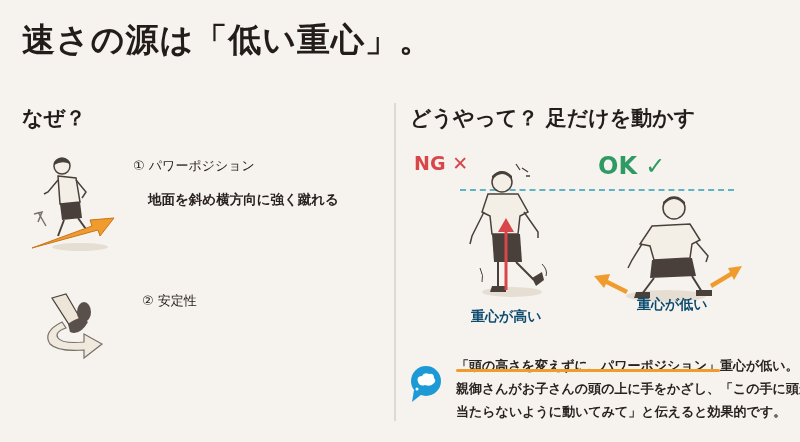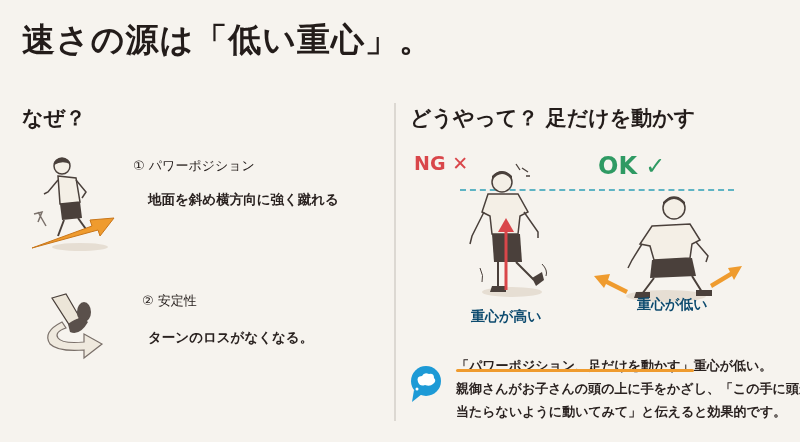--- a/index.html
+++ b/index.html
@@ -78,21 +78,20 @@
 <div class="abs" style="left:40px; top:292px; width:72px; height:72px;">
   <svg width="72" height="72" viewBox="0 0 72 72">
     <path d="M12 6 L26 2 L40 26 L30 34 Z" fill="#ece5d8" stroke="#4a403b" stroke-width="1.2"></path>
     <ellipse cx="44" cy="20" rx="7" ry="10" fill="#5a504b"></ellipse>
     <path d="M28 32 Q40 22 48 30 Q40 44 30 40 Z" fill="#5a504b"></path>
     <path d="M22 30 Q2 40 10 52 Q18 60 44 58 L44 66 L62 52 L44 42 L44 50 Q22 52 18 46 Q14 40 26 36 Z" fill="#efe9de" stroke="#7a706a" stroke-width="1.2"></path>
   </svg>
 </div>
 <div class="abs point-title" style="left:142px; top:292px;">② 安定性</div>
 <div class="abs point-desc" style="left:148px; top:326px;">
-  <div>ターンのロスがなくなる。</div>
 </div>
 
 <div class="abs divider"></div>
 
 <div class="abs sec-head" style="left:410px; top:104px;">どうやって？ 足だけを動かす</div>
 
 <div class="abs ng-label" style="left:414px; top:152px;">
   <span>NG</span>
   <span>✕</span>
 </div>
@@ -144,17 +143,17 @@
 <div class="abs" style="left:406px; top:364px; width:40px; height:40px;">
   <svg width="40" height="40" viewBox="0 0 40 40">
     <circle cx="20" cy="17" r="15" fill="#1d9ad6"></circle>
     <path d="M8 26 L6 38 L16 30 Z" fill="#1d9ad6"></path>
     <path d="M12 18 Q10 12 16 12 Q18 8 23 10 Q28 9 28 14 Q31 17 27 20 Q24 23 19 21 Q14 23 12 18 Z" fill="#ffffff"></path>
     <circle cx="11" cy="25" r="1.5" fill="#ffffff"></circle>
   </svg>
 </div>
 <div class="abs tip">
   <div>
-    <span class="hl">「パワーポジション、足だけを動かす」</span><span>重心が低い。</span>
+    <span class="hl">「頭の高さを変えずに、パワーポジション」</span><span>重心が低い。</span>
   </div>
   <div>親御さんがお子さんの頭の上に手をかざし、「この手に頭が</div>
   <div>当たらないように動いてみて」と伝えると効果的です。</div>
 </div>
 
 </body></html>

